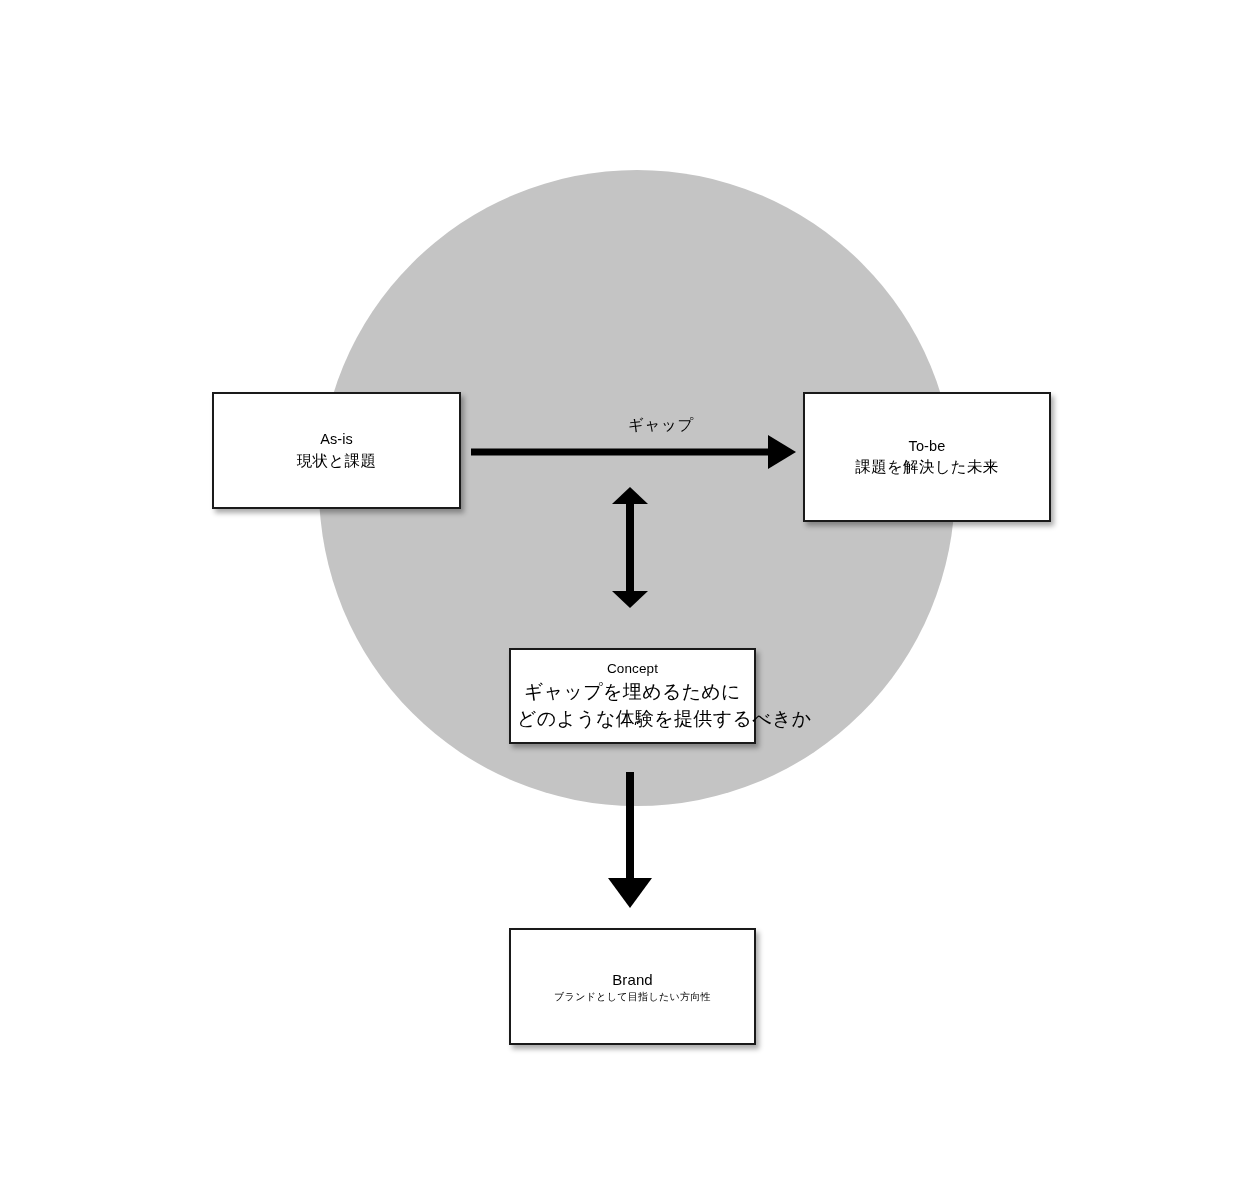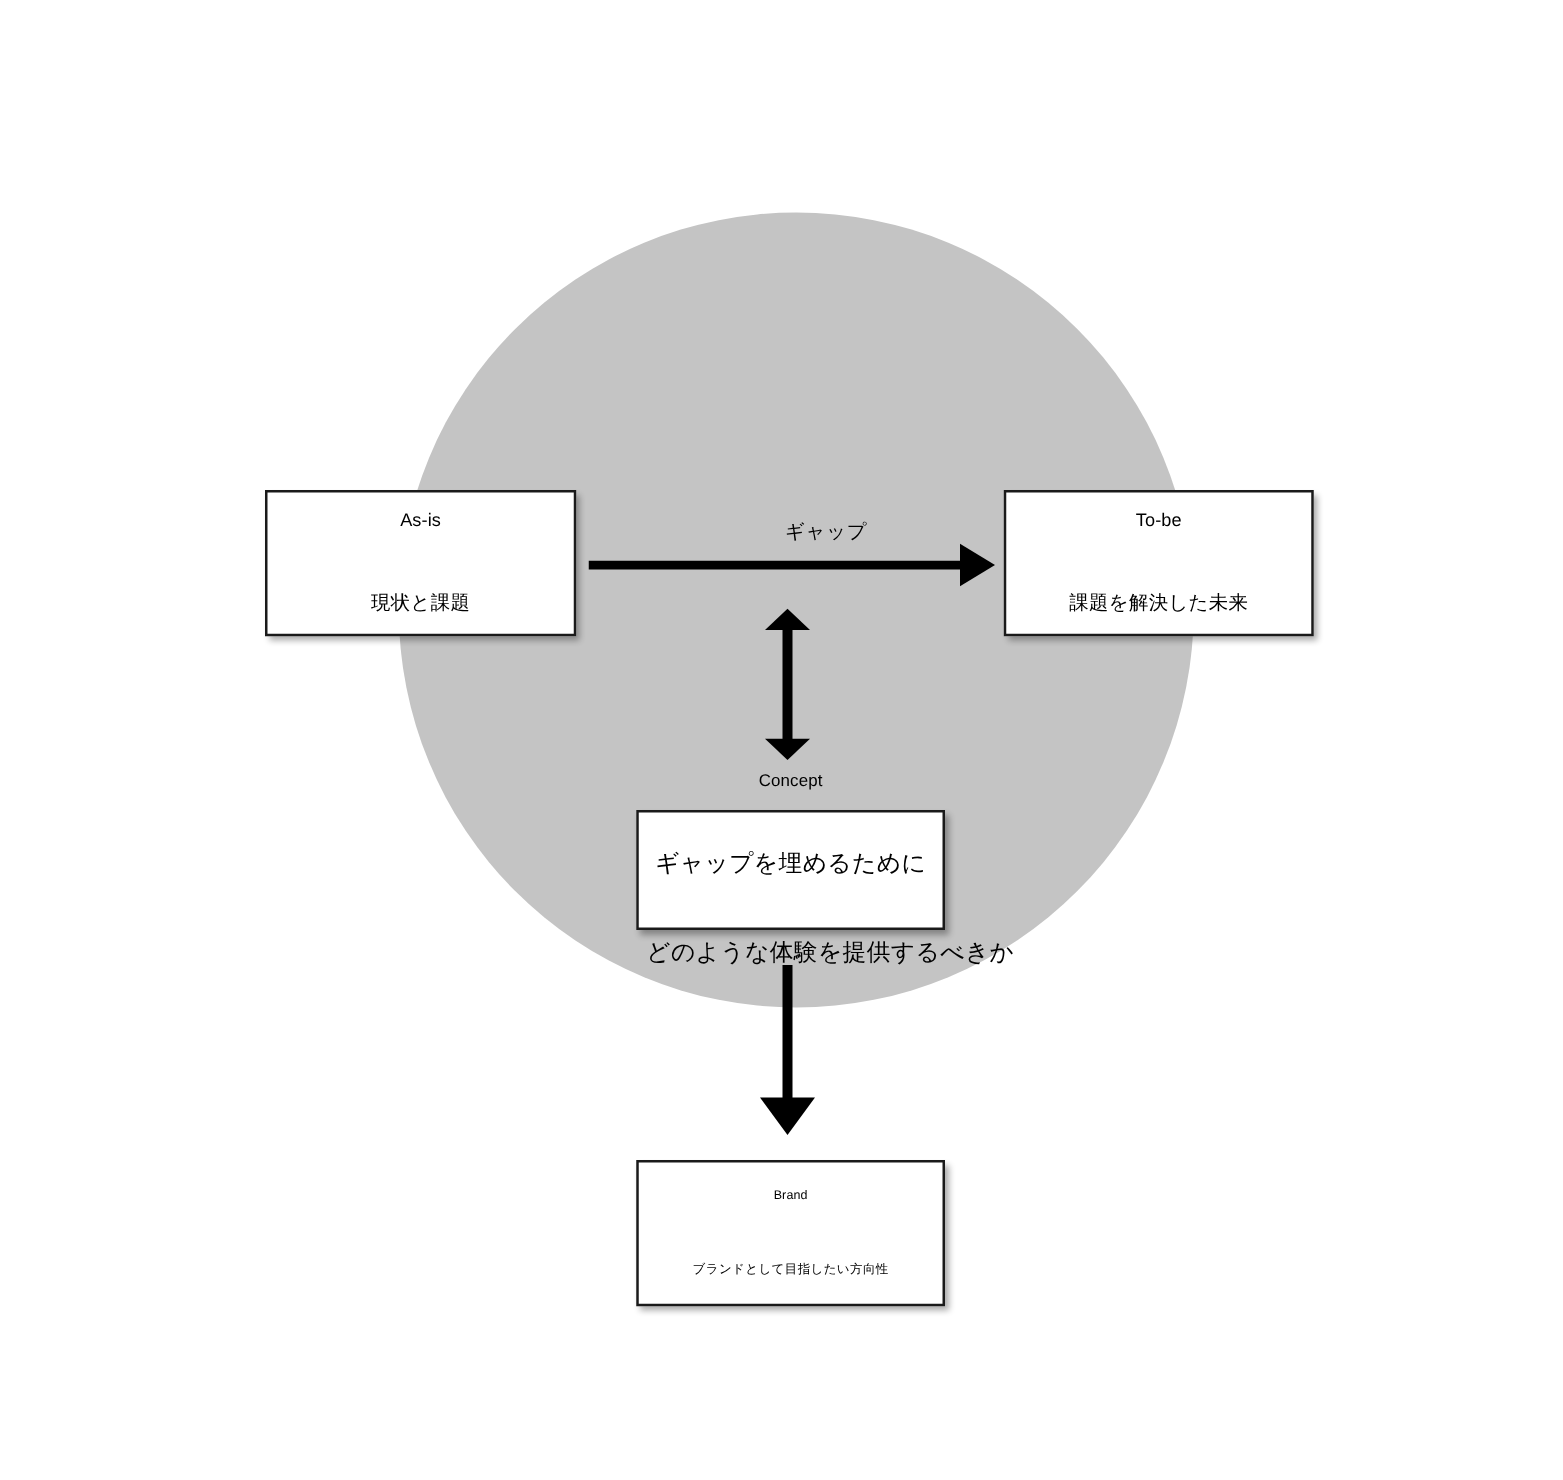--- a/index.html
+++ b/index.html
@@ -48,30 +48,29 @@
     display: block;
     white-space: nowrap;
   }
   .node-inner .ln-en {
     font-size: 14.5px;
     letter-spacing: 0.1px;
   }
   .node-inner .ln-jp {
     font-size: 15.5px;
     letter-spacing: 0.3px;
-    margin-top: 44px;
   }
   .concept-inner .ln-en { font-size: 13.5px; }
   .concept-inner .ln-jp { font-size: 19px; font-family: Liberation Serif, serif; }
-  .brand-inner  .ln-en { font-size: 10px; }
+  .brand-inner  .ln-en { font-size: 15px; }
   .brand-inner  .ln-jp { font-size: 10px; }
 
   
   #box-as-is   { left: 212px; top: 392px; width: 249px; height: 117px; }
-  #box-to-be   { left: 803px; top: 392px; width: 248px; height: 117px; justify-content: center; }
+  #box-to-be   { left: 803px; top: 392px; width: 248px; height: 130px; justify-content: center; }
   #box-concept { left: 509px; top: 648px; width: 247px; height: 96px; }
   #box-brand   { left: 509px; top: 928px; width: 247px; height: 117px; }
 
   .edge-label {
     position: absolute;
     color: #000000;
     font-size: 15.5px;
     letter-spacing: 0.6px;
     white-space: nowrap;
     z-index: 6;

